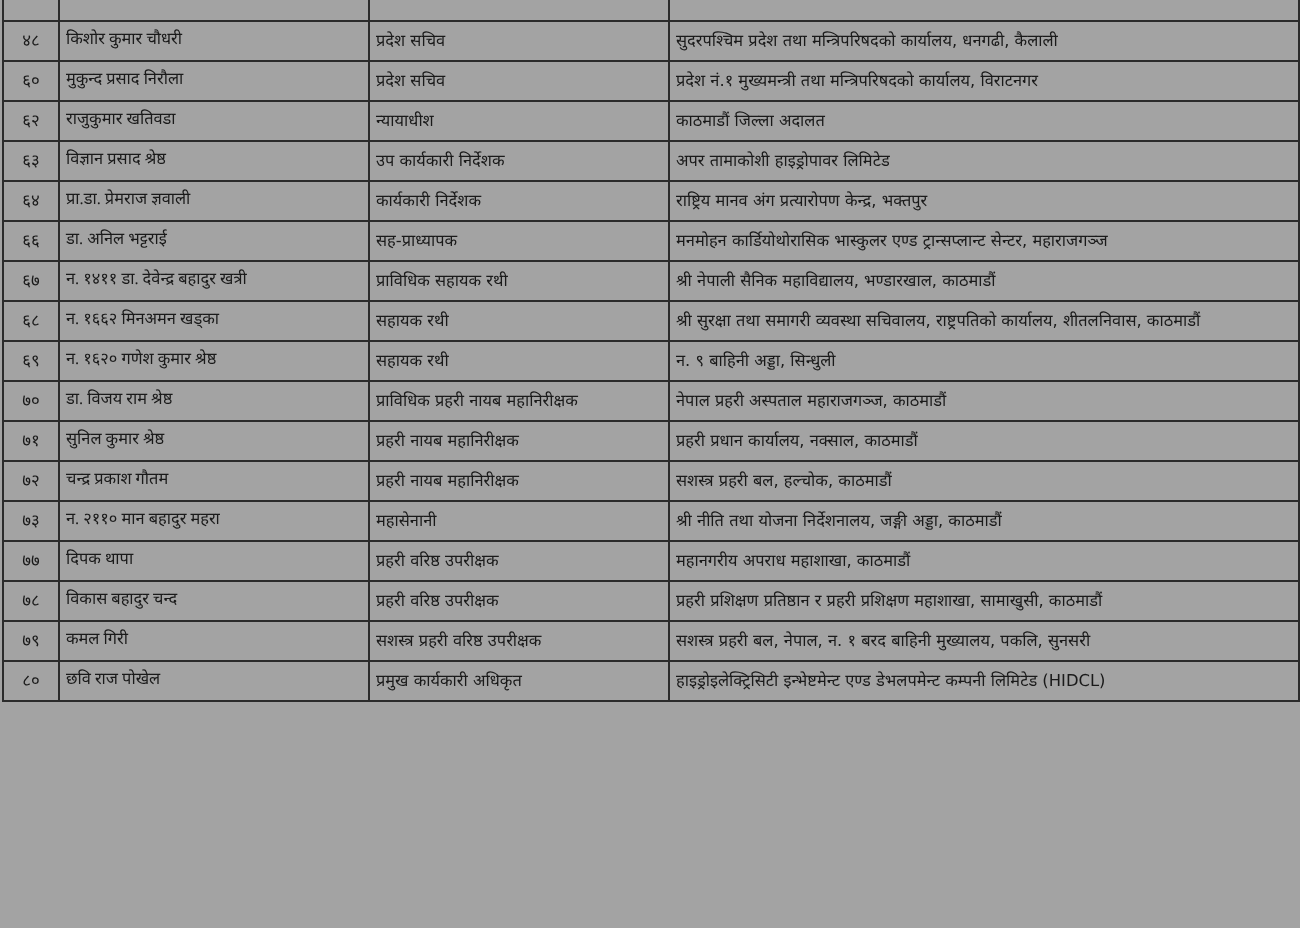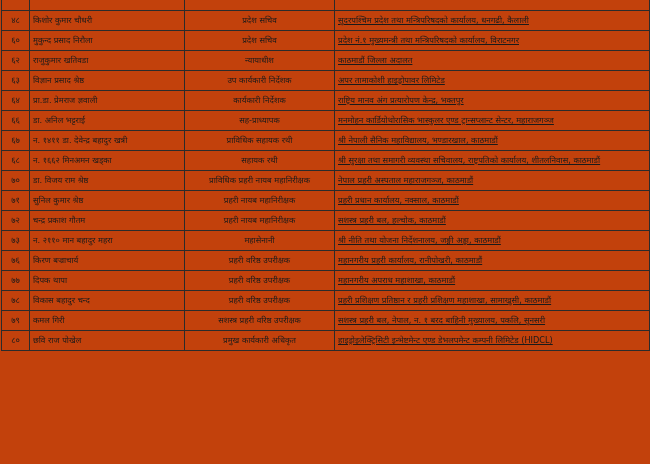--- a/index.html
+++ b/index.html
@@ -3,21 +3,21 @@
 <meta charset="utf-8">
 <style>
   html,body{margin:0;padding:0;background:#fff;}
   body{
     width:650px;height:464px;overflow:hidden;
     font-family:"DejaVu Sans", sans-serif;
     color:#1a1a1a;
   }
   #sheet{
     width:650px;height:464px;position:relative;
-    background:#c2410c;
+    background:#a3a3a3;
   }
   table{
     border-collapse:collapse;
     width:648px;
     margin:0 1px;
     table-layout:fixed;
   }
   td{
     border:1px solid #2b2b2b;
     font-size:8.2px;
@@ -26,23 +26,23 @@
     vertical-align:middle;
     height:17px;
     overflow:hidden;
     white-space:nowrap;
   }
   col.c-sn{width:28px;}
   col.c-name{width:155px;}
   col.c-post{width:150px;}
   col.c-office{width:315px;}
   td.sn{text-align:center;font-size:8.4px;}
-  td.name{text-align:left;}
-  td.post{text-align:center;}
-  td.office{text-align:left;text-decoration:underline;}
+  td.name{text-align:left;font-family:Liberation Serif, serif;}
+  td.post{text-align:left;}
+  td.office{text-align:left;}
   tr.partial-top td{border-top:none;height:9px;padding-top:0;}
 </style>
 </head>
 <body>
 
 <div id="sheet">
   <table>
     <colgroup>
       <col class="c-sn">
         <col class="c-name">
@@ -98,20 +98,26 @@
           <td class="post">प्राविधिक सहायक रथी</td>
           <td class="office">श्री नेपाली सैनिक महाविद्यालय, भण्डारखाल, काठमाडौं</td>
         </tr>
         <tr>
           <td class="sn">६८</td>
           <td class="name">न. १६६२ मिनअमन खड्का</td>
           <td class="post">सहायक रथी</td>
           <td class="office">श्री सुरक्षा तथा समागरी व्यवस्था सचिवालय, राष्ट्रपतिको कार्यालय, शीतलनिवास, काठमाडौं</td>
         </tr>
         <tr>
+          <td class="sn">६९</td>
+          <td class="name">न. १६२० गणेश कुमार श्रेष्ठ</td>
+          <td class="post">सहायक रथी</td>
+          <td class="office">न. ९ बाहिनी अड्डा, सिन्धुली</td>
+        </tr>
+        <tr>
           <td class="sn">७०</td>
           <td class="name">डा. विजय राम श्रेष्ठ</td>
           <td class="post">प्राविधिक प्रहरी नायब महानिरीक्षक</td>
           <td class="office">नेपाल प्रहरी अस्पताल महाराजगञ्ज, काठमाडौं</td>
         </tr>
         <tr>
           <td class="sn">७१</td>
           <td class="name">सुनिल कुमार श्रेष्ठ</td>
           <td class="post">प्रहरी नायब महानिरीक्षक</td>
           <td class="office">प्रहरी प्रधान कार्यालय, नक्साल, काठमाडौं</td>
@@ -120,26 +126,20 @@
           <td class="sn">७२</td>
           <td class="name">चन्द्र प्रकाश गौतम</td>
           <td class="post">प्रहरी नायब महानिरीक्षक</td>
           <td class="office">सशस्त्र प्रहरी बल, हल्चोक, काठमाडौं</td>
         </tr>
         <tr>
           <td class="sn">७३</td>
           <td class="name">न. २११० मान बहादुर महरा</td>
           <td class="post">महासेनानी</td>
           <td class="office">श्री नीति तथा योजना निर्देशनालय, जङ्गी अड्डा, काठमाडौं</td>
-        </tr>
-        <tr>
-          <td class="sn">७६</td>
-          <td class="name">किरण बज्राचार्य</td>
-          <td class="post">प्रहरी वरिष्ठ उपरीक्षक</td>
-          <td class="office">महानगरीय प्रहरी कार्यालय, रानीपोखरी, काठमाडौं</td>
         </tr>
         <tr>
           <td class="sn">७७</td>
           <td class="name">दिपक थापा</td>
           <td class="post">प्रहरी वरिष्ठ उपरीक्षक</td>
           <td class="office">महानगरीय अपराध महाशाखा, काठमाडौं</td>
         </tr>
         <tr>
           <td class="sn">७८</td>
           <td class="name">विकास बहादुर चन्द</td>

